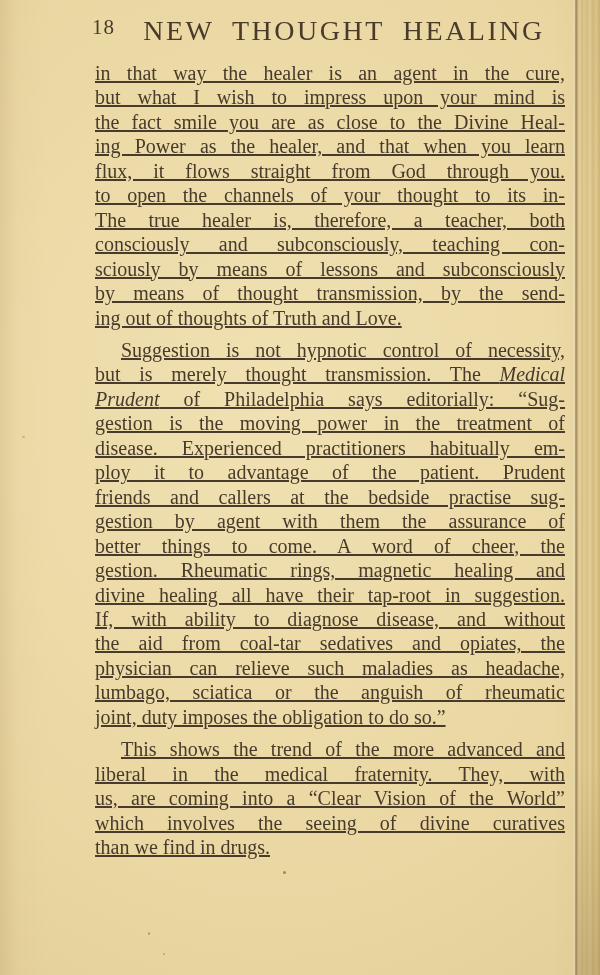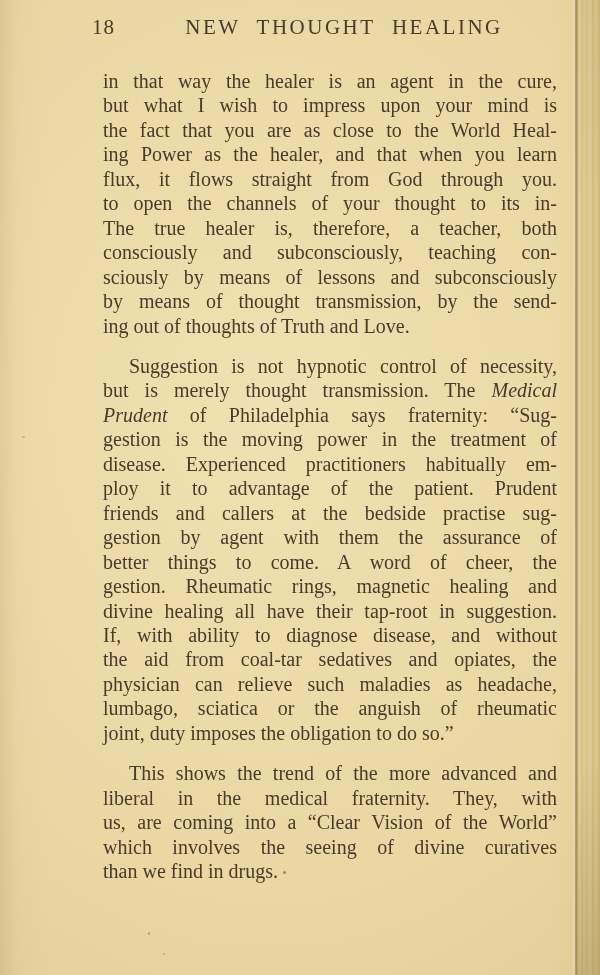--- a/index.html
+++ b/index.html
@@ -62,36 +62,36 @@
   .page-number {
     position: absolute;
     left: 5px;
     top: 0;
     font-size: 21px;
     letter-spacing: 1px;
   }
   .running-title {
     display: block;
     text-align: center;
-    font-size: 21px;
+    font-size: 28px;
     letter-spacing: 2.5px;
     word-spacing: 9px;
     white-space: nowrap;
     padding-left: 28px; 
   }
 
   .text-block {
     position: absolute;
     top: 53px;
     left: 87px;
     width: 486px;
     font-size: 20px;
     line-height: 24.45px;
   }
-  .paragraph { margin: 16px; }
+  .paragraph { margin: 8px; text-decoration: underline; }
   .line {
     text-align: justify;
     text-align-last: justify;
   }
   .line.indent { text-indent: 26px; }
   .line.last {
     text-align-last: left;
   }
   .line i { font-style: italic; }
 
@@ -114,34 +114,34 @@
 
   <div class="running-header">
     <span class="page-number">18</span>
     <span class="running-title">NEW THOUGHT HEALING</span>
   </div>
 
   <div class="text-block">
       <div class="paragraph">
         <div class="line"><span>in that way the healer is an agent in the cure,</span></div>
         <div class="line"><span>but what I wish to impress upon your mind is</span></div>
-        <div class="line"><span>the fact that you are as close to the World Heal-</span></div>
+        <div class="line"><span>the fact smile you are as close to the Divine Heal-</span></div>
         <div class="line"><span>ing Power as the healer, and that when you learn</span></div>
         <div class="line"><span>flux, it flows straight from God through you.</span></div>
         <div class="line"><span>to open the channels of your thought to its in-</span></div>
         <div class="line"><span>The true healer is, therefore, a teacher, both</span></div>
         <div class="line"><span>consciously and subconsciously, teaching con-</span></div>
         <div class="line"><span>sciously by means of lessons and subconsciously</span></div>
         <div class="line"><span>by means of thought transmission, by the send-</span></div>
         <div class="line last"><span>ing out of thoughts of Truth and Love.</span></div>
       </div>
       <div class="paragraph">
         <div class="line indent"><span>Suggestion is not hypnotic control of necessity,</span></div>
         <div class="line"><span>but is merely thought transmission. The </span><i>Medical</i></div>
-        <div class="line"><i>Prudent</i><span> of Philadelphia says fraternity: “Sug-</span></div>
+        <div class="line"><i>Prudent</i><span> of Philadelphia says editorially: “Sug-</span></div>
         <div class="line"><span>gestion is the moving power in the treatment of</span></div>
         <div class="line"><span>disease. Experienced practitioners habitually em-</span></div>
         <div class="line"><span>ploy it to advantage of the patient. Prudent</span></div>
         <div class="line"><span>friends and callers at the bedside practise sug-</span></div>
         <div class="line"><span>gestion by agent with them the assurance of</span></div>
         <div class="line"><span>better things to come. A word of cheer, the</span></div>
         <div class="line"><span>gestion. Rheumatic rings, magnetic healing and</span></div>
         <div class="line"><span>divine healing all have their tap-root in suggestion.</span></div>
         <div class="line"><span>If, with ability to diagnose disease, and without</span></div>
         <div class="line"><span>the aid from coal-tar sedatives and opiates, the</span></div>

